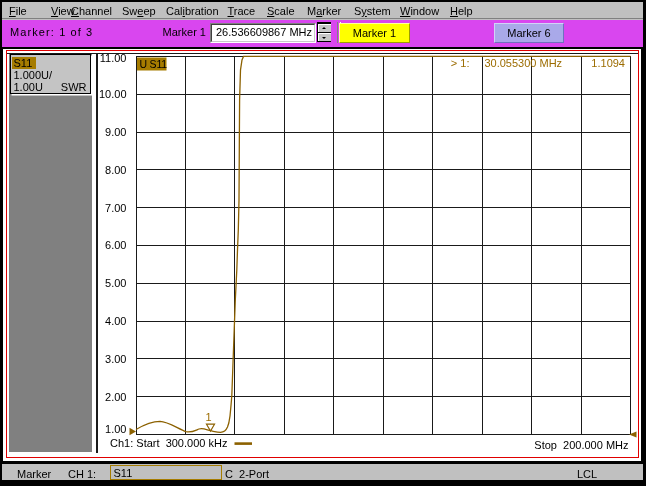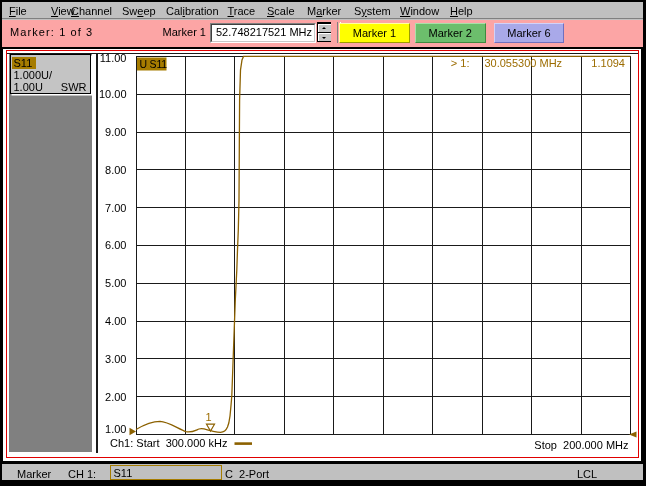--- a/index.html
+++ b/index.html
@@ -2,21 +2,21 @@
 <html><head>
 <meta charset="utf-8">
 <style>
   html,body{margin:0;padding:0;}
   body{width:646px;height:486px;background:#000;position:relative;overflow:hidden;
        font-family:"Liberation Sans", sans-serif;font-size:11px;color:#000;}
   .abs{position:absolute;}
   #menubar{left:2px;top:2px;width:640.5px;height:16px;background:#c0c0c0;}
   .mi{position:absolute;top:3px;white-space:nowrap;}
   #groove{left:2px;top:18px;width:640.5px;height:2px;border-top:1px solid #808080;border-bottom:1px solid #ffffff;background:#c0c0c0;}
-  #toolbar{left:2px;top:20px;width:640.5px;height:26.5px;background:#fca5a5;}
+  #toolbar{left:2px;top:20px;width:640.5px;height:26.5px;background:#d946ef;}
   .tbt{position:absolute;white-space:nowrap;}
   
   #edit1{left:208px;top:2.5px;width:104px;height:18px;border:1px solid;border-color:#808080 #ffffff #ffffff #808080;background:#c0c0c0;}
   #edit2{position:absolute;left:0;top:0;width:102px;height:16px;border:1px solid;border-color:#404040 #c8c8c8 #c8c8c8 #404040;background:#ffffff;}
   #edit2 span{position:absolute;left:4px;top:1.5px;}
   
   #spframe{left:314.5px;top:2px;width:14.5px;height:20px;background:#000;}
   .spin{position:absolute;left:1.5px;width:11.5px;height:7px;background:#c6c6c6;border-top:1.5px solid #fff;border-left:1.5px solid #fff;}
   .spin i{position:absolute;left:3px;width:0;height:0;border-left:2.5px solid transparent;border-right:2.5px solid transparent;}
   #spu{top:1.5px;}
@@ -55,34 +55,33 @@
   <span class="mi" style="left:352px">S<u>y</u>stem</span>
   <span class="mi" style="left:398px"><u>W</u>indow</span>
   <span class="mi" style="left:448px"><u>H</u>elp</span>
 </div>
 <div class="abs" id="groove"></div>
 <div class="abs" id="toolbar">
   <span class="tbt" style="left:8px;top:6px;letter-spacing:1.1px">Marker: 1 of 3</span>
   <span class="tbt" style="left:158px;top:6px;width:46px;text-align:right">Marker 1</span>
   <div class="abs" id="edit1">
       <div id="edit2">
-        <span>52.748217521 MHz</span>
+        <span>26.536609867 MHz</span>
       </div>
     </div>
   <div class="abs" id="spframe">
       <div class="spin" id="spu">
         <i></i>
       </div>
       <div class="spin" id="spd">
         <i></i>
       </div>
     </div>
   <div class="abs" id="sep"></div>
   <div class="abs btn" style="left:337px;width:71px;background:#ffff00;border-color:#ffffa6 #9c9c00 #9c9c00 #ffffa6;">Marker 1</div>
-  <div class="abs btn" style="left:413px;width:70.5px;background:#6cbe6c;border-color:#a9e0a9 #3f8a3f #3f8a3f #a9e0a9;">Marker 2</div>
   <div class="abs btn" style="left:492px;width:70px;background:#a9a9e9;border-color:#d2d2f8 #7070c0 #7070c0 #d2d2f8;">Marker 6</div>
 </div>
 <div class="abs" id="w1">
     <div id="w3">
   <div class="abs" id="topline"></div>
   <div class="abs" id="sidebar"></div>
   <div class="abs" id="tracebox">
     <div id="s11hl">
           <span>S11</span>
         </div>

